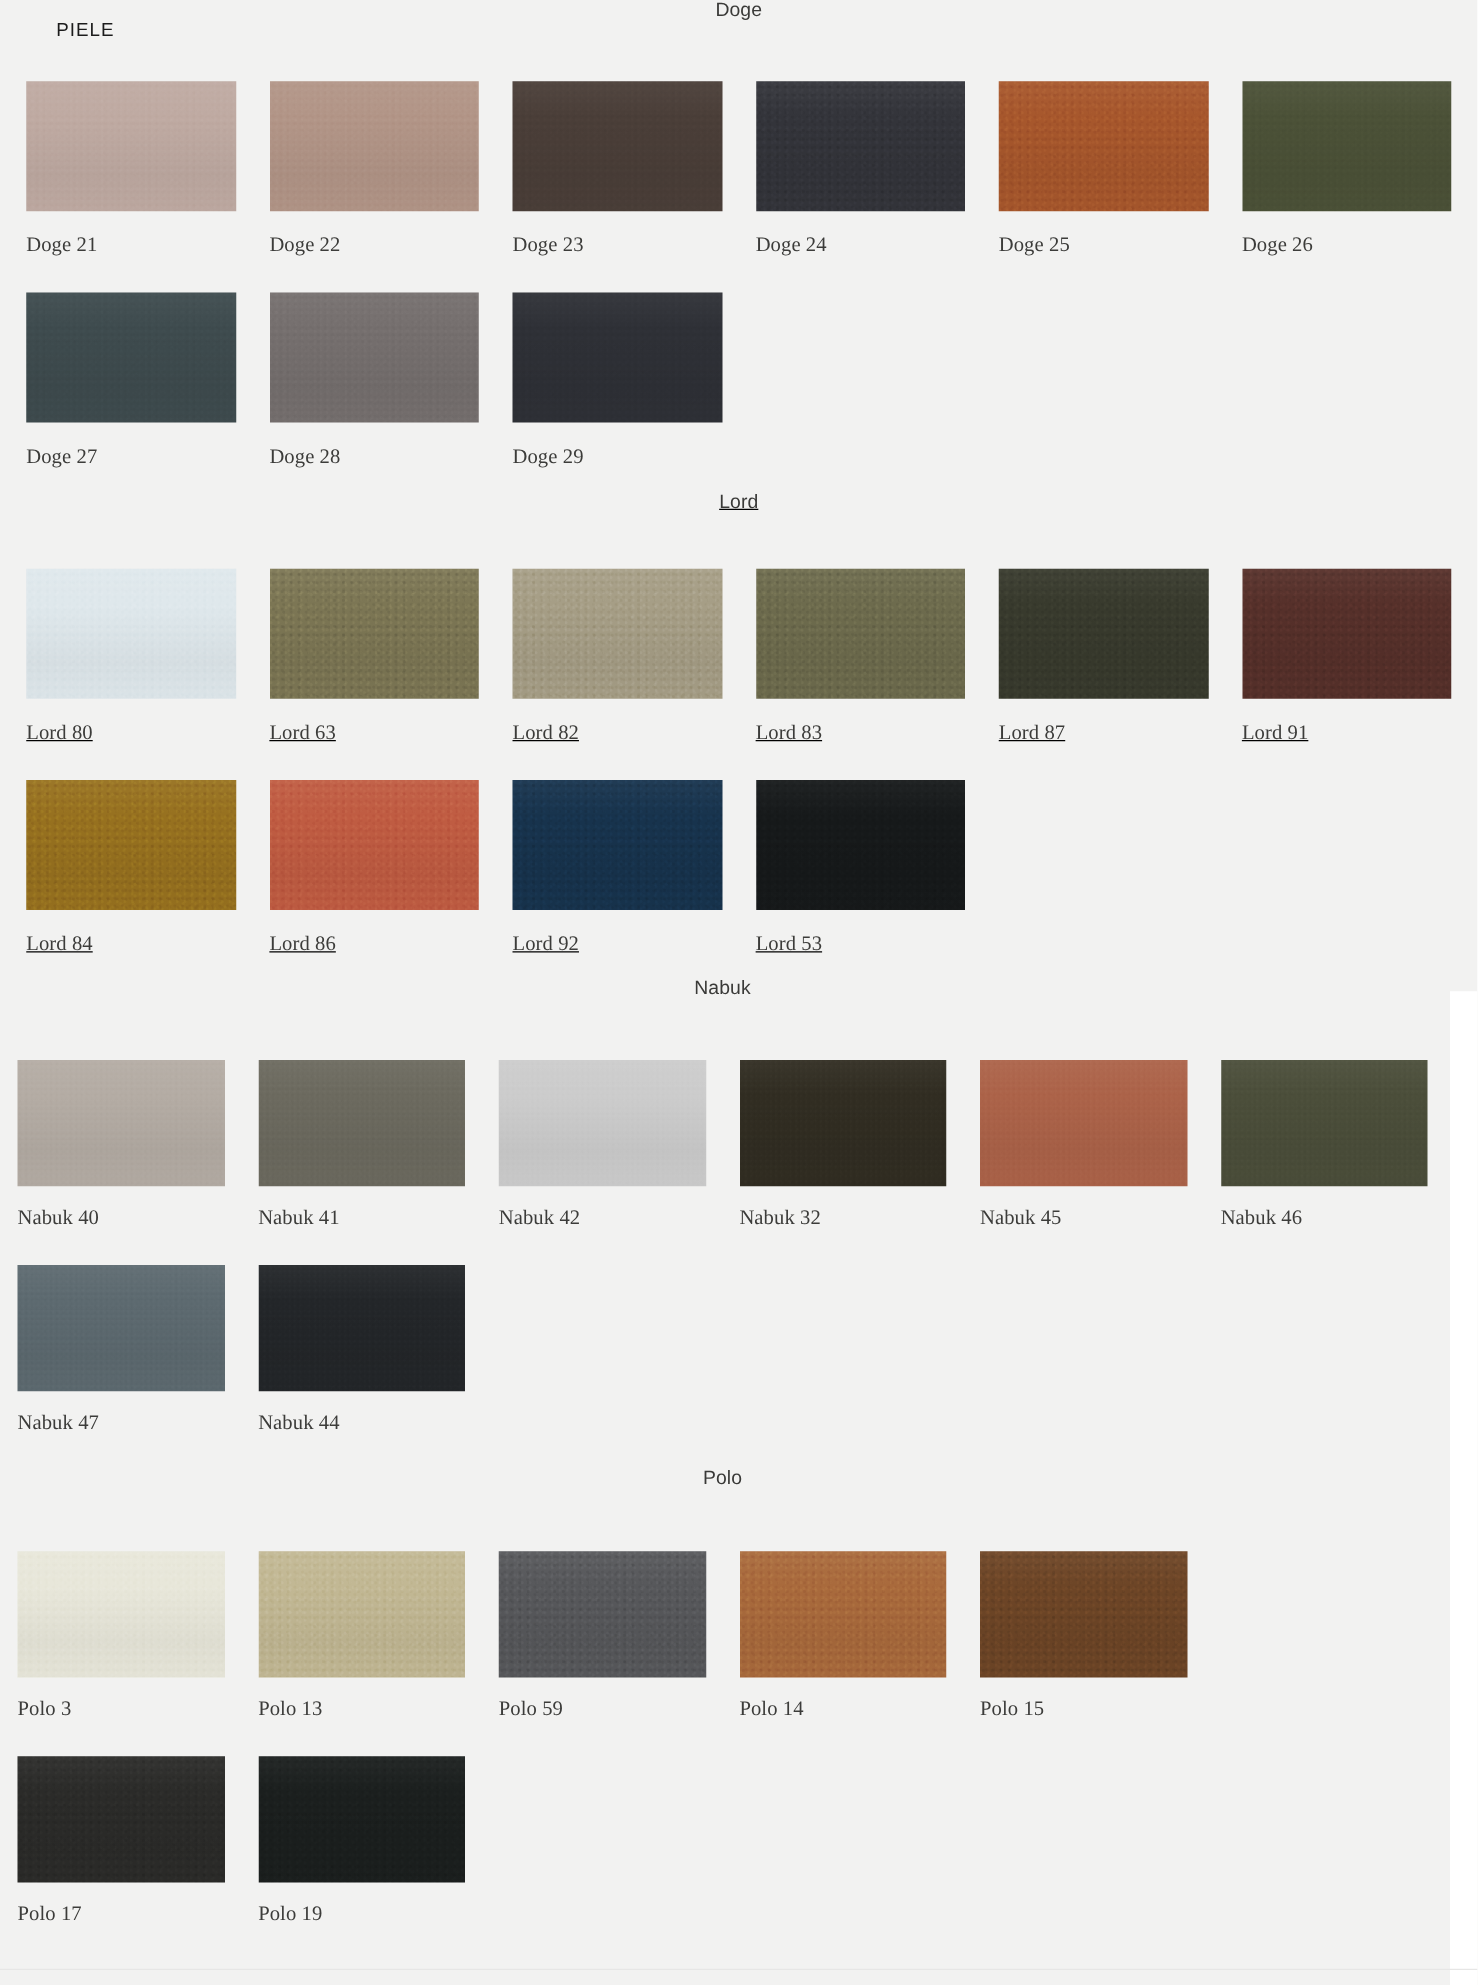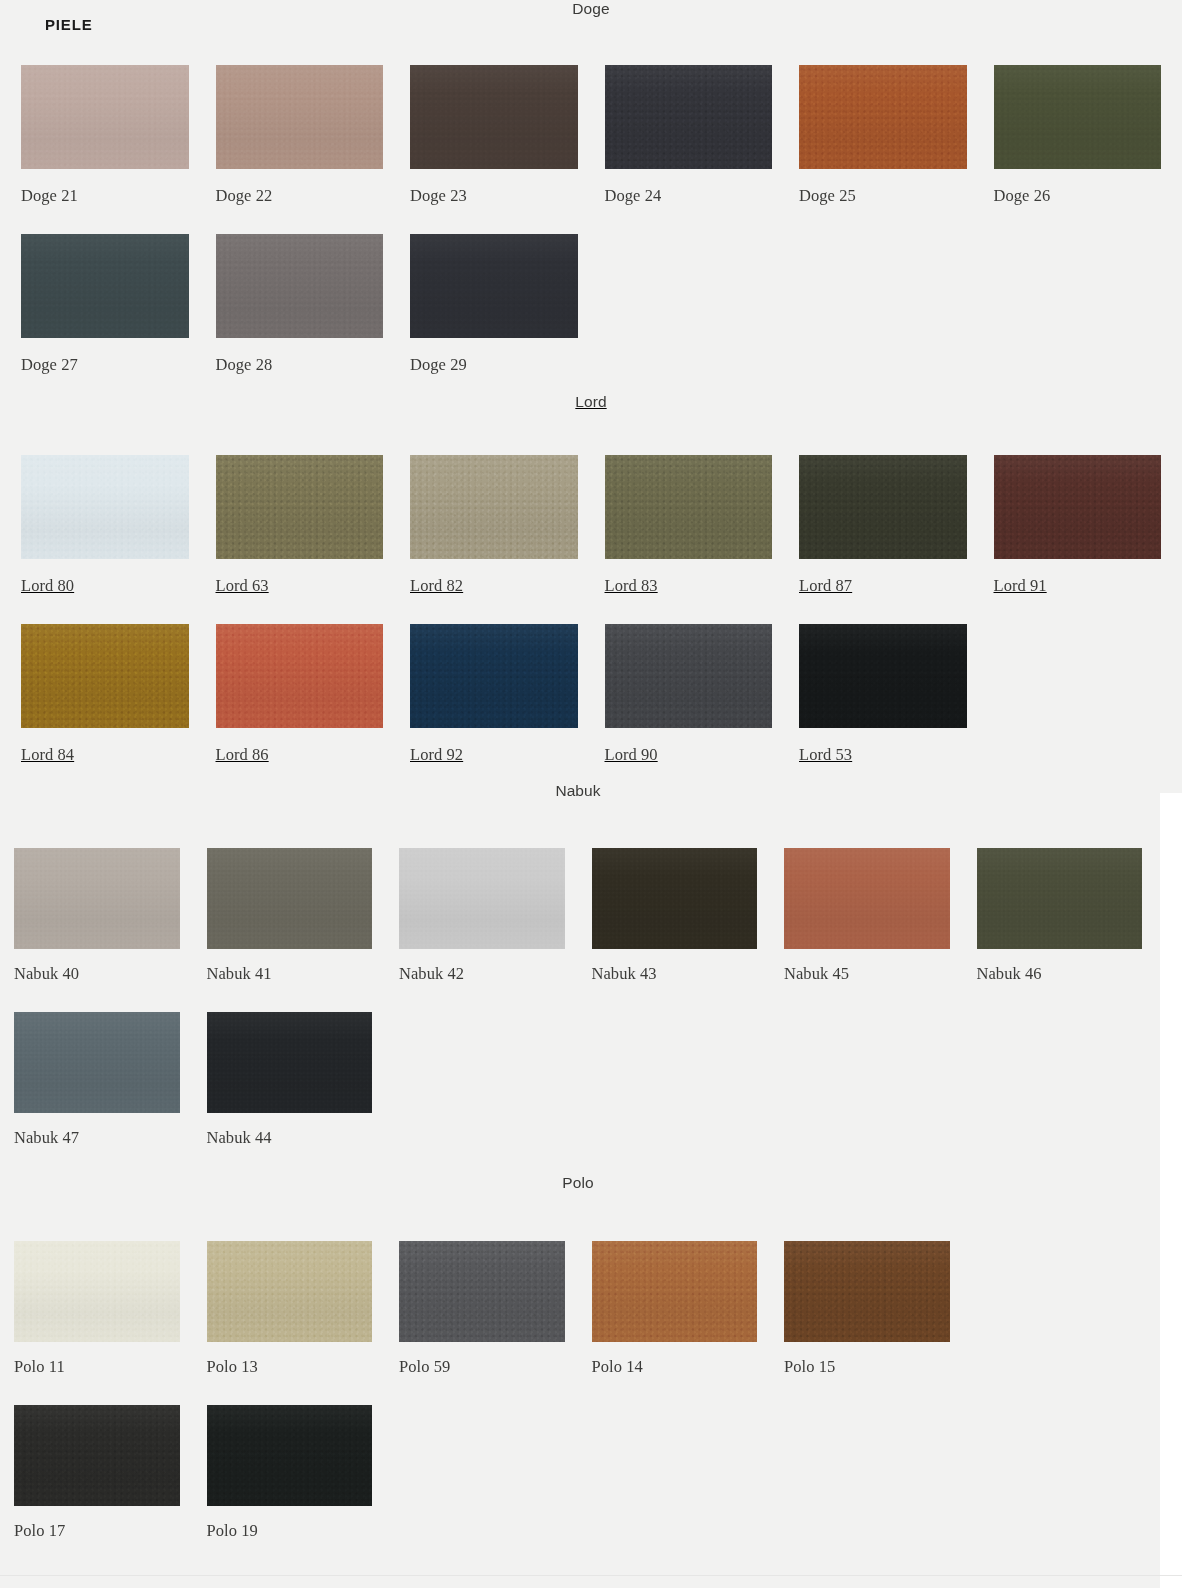--- a/index.html
+++ b/index.html
@@ -41,21 +41,21 @@
     background: #e6e6e5;
   }
 
   
   .brand {
     position: absolute;
     left: 45px;
     top: 16px;
     font-family: "Liberation Sans", sans-serif;
     font-size: 15px;
-    font-weight: 700;
+    font-weight: 400;
     letter-spacing: .055em;
     color: #1c1c1c;
   }
 
   
   .section-title {
     text-align: center;
     font-family: "Liberation Sans", sans-serif;
     font-size: 15.5px;
     font-weight: 400;
@@ -238,24 +238,20 @@
         </div>
         <div class="cell">
           <div class="chip pebble" style="background-color: rgb(192, 92, 66);"></div>
           <div class="caption">Lord 86</div>
         </div>
         <div class="cell">
           <div class="chip pebble" style="background-color: rgb(23, 51, 77);"></div>
           <div class="caption">Lord 92</div>
         </div>
         <div class="cell">
-          <div class="chip pebble" style="background-color: rgb(68, 70, 74);"></div>
-          <div class="caption">Lord 90</div>
-        </div>
-        <div class="cell">
           <div class="chip pebble" style="background-color: rgb(22, 25, 26);"></div>
           <div class="caption">Lord 53</div>
         </div>
         <div class="cell empty">
           <div class="chip"></div>
           <div class="caption"></div>
         </div>
       </div>
   </div>
 
@@ -269,21 +265,21 @@
         <div class="cell">
           <div class="chip suede" style="background-color: rgb(108, 106, 95);"></div>
           <div class="caption">Nabuk 41</div>
         </div>
         <div class="cell">
           <div class="chip suede"></div>
           <div class="caption">Nabuk 42</div>
         </div>
         <div class="cell">
           <div class="chip suede" style="background-color: rgb(49, 45, 34);"></div>
-          <div class="caption">Nabuk 43</div>
+          <div class="caption">Nabuk 32</div>
         </div>
         <div class="cell">
           <div class="chip suede" style="background-color: rgb(172, 99, 73);"></div>
           <div class="caption">Nabuk 45</div>
         </div>
         <div class="cell">
           <div class="chip suede" style="background-color: rgb(75, 78, 58);"></div>
           <div class="caption">Nabuk 46</div>
         </div>
       </div>
@@ -313,21 +309,21 @@
           <div class="caption"></div>
         </div>
       </div>
   </div>
 
   <div class="section" id="section-polo">
     <div class="section-title">Polo</div>
     <div class="row grid">
         <div class="cell">
           <div class="chip pebble" style="background-color: rgb(232, 231, 218);"></div>
-          <div class="caption">Polo 11</div>
+          <div class="caption">Polo 3</div>
         </div>
         <div class="cell">
           <div class="chip pebble" style="background-color: rgb(194, 184, 148);"></div>
           <div class="caption">Polo 13</div>
         </div>
         <div class="cell">
           <div class="chip pebble" style="background-color: rgb(87, 88, 91);"></div>
           <div class="caption">Polo 59</div>
         </div>
         <div class="cell">

